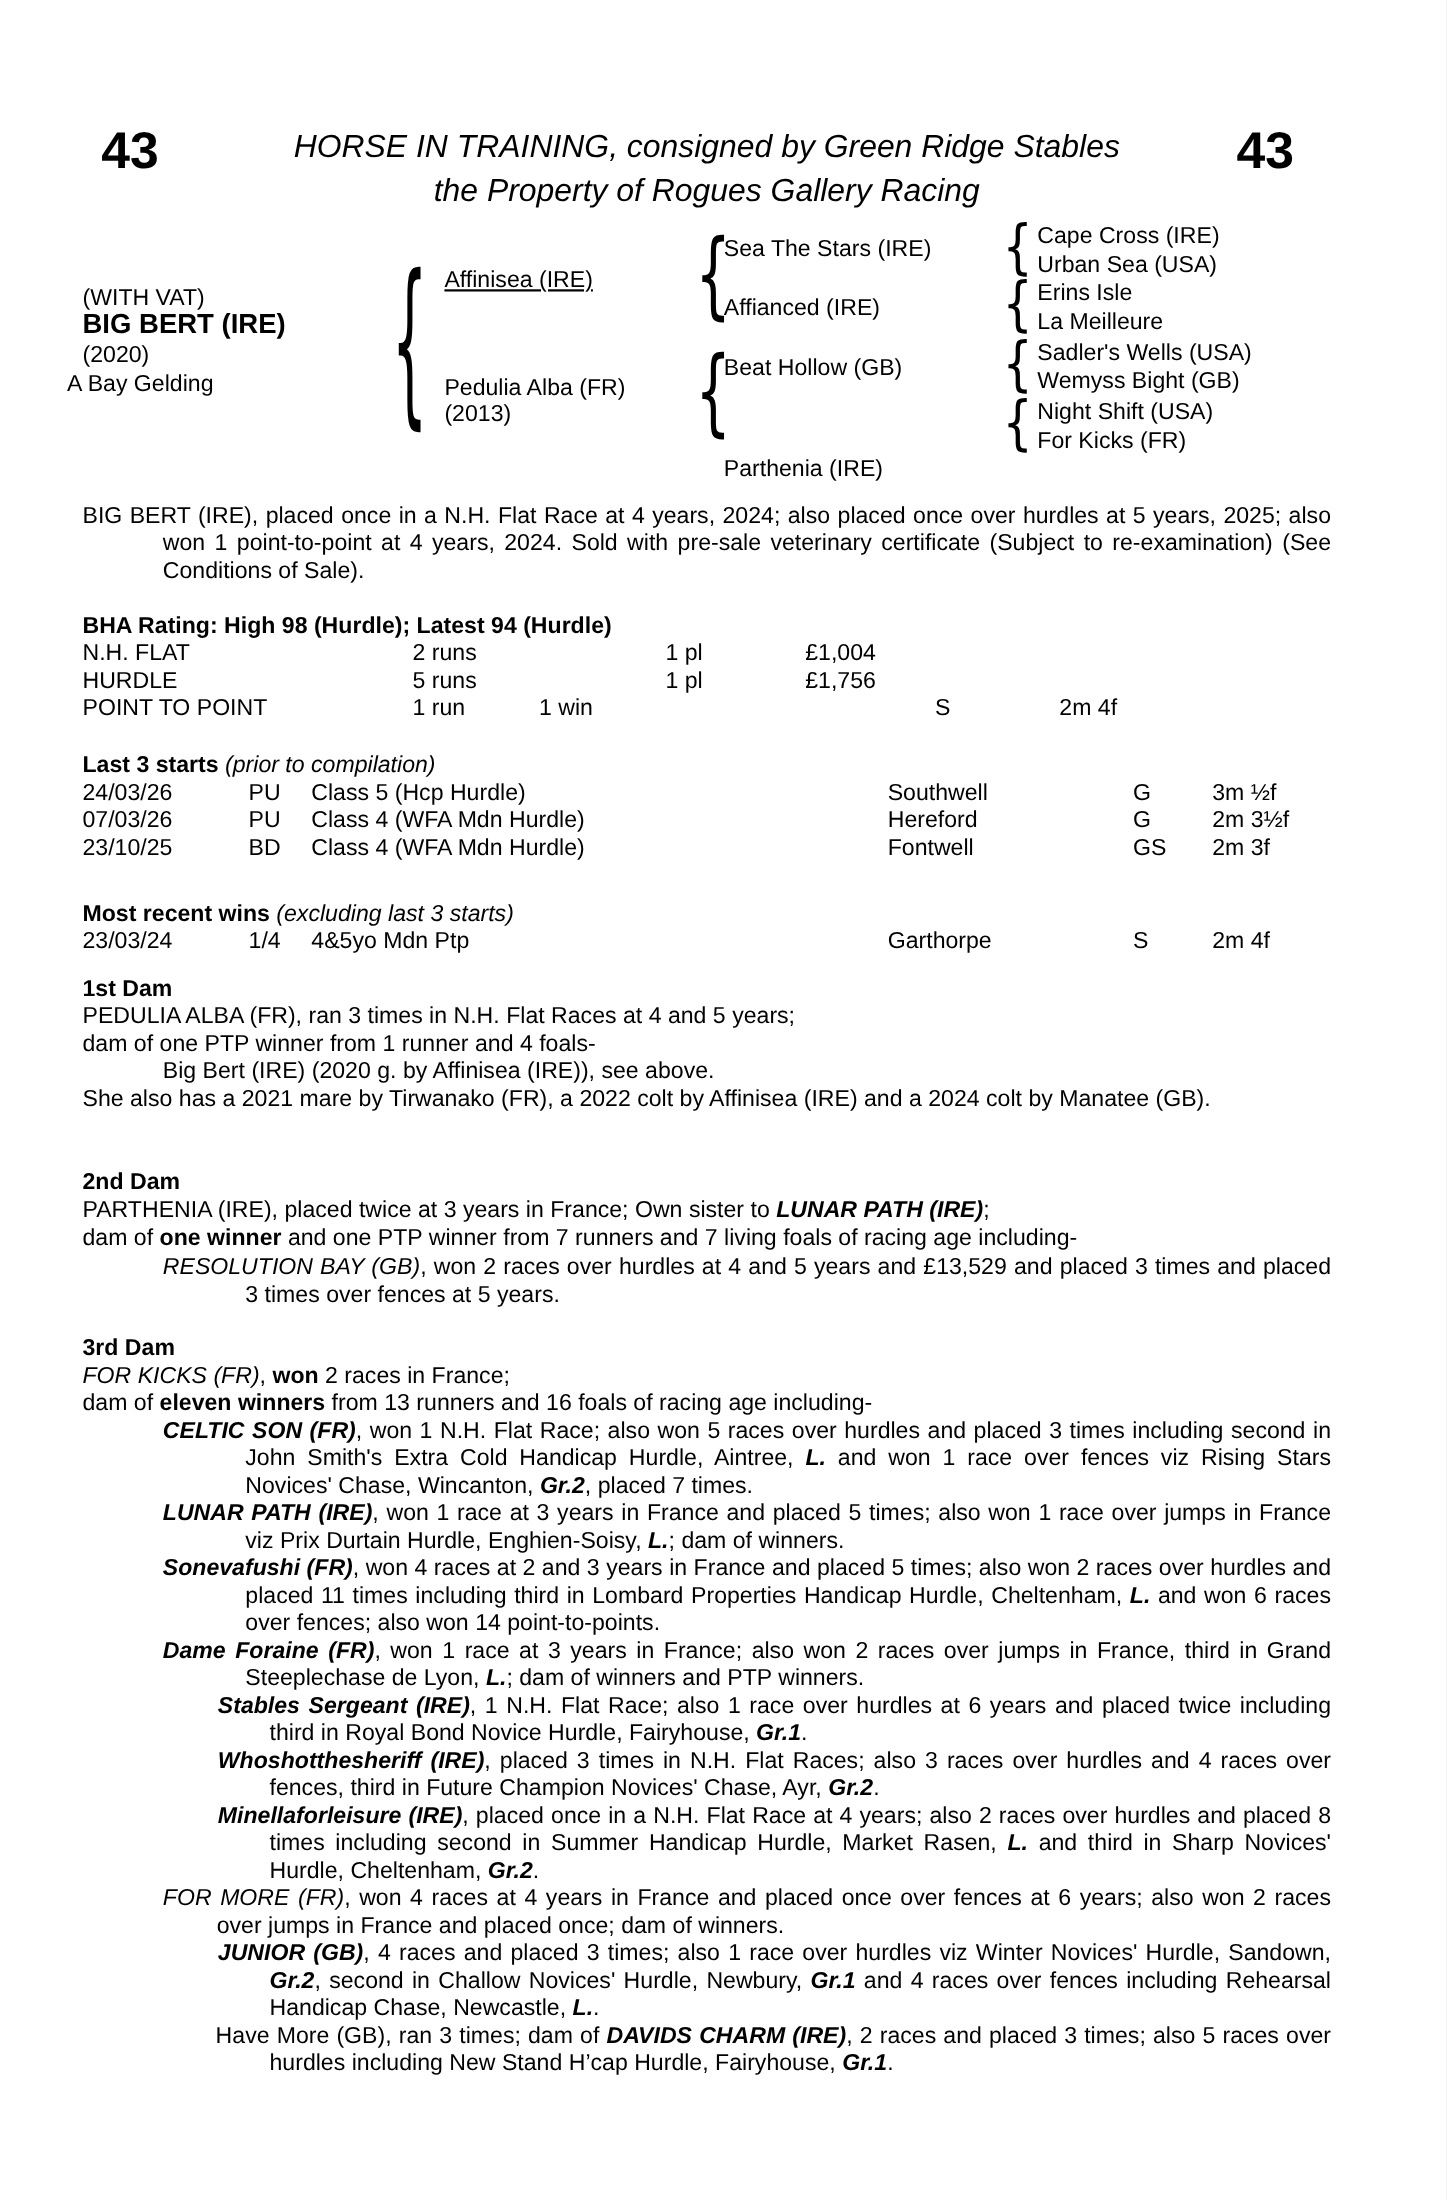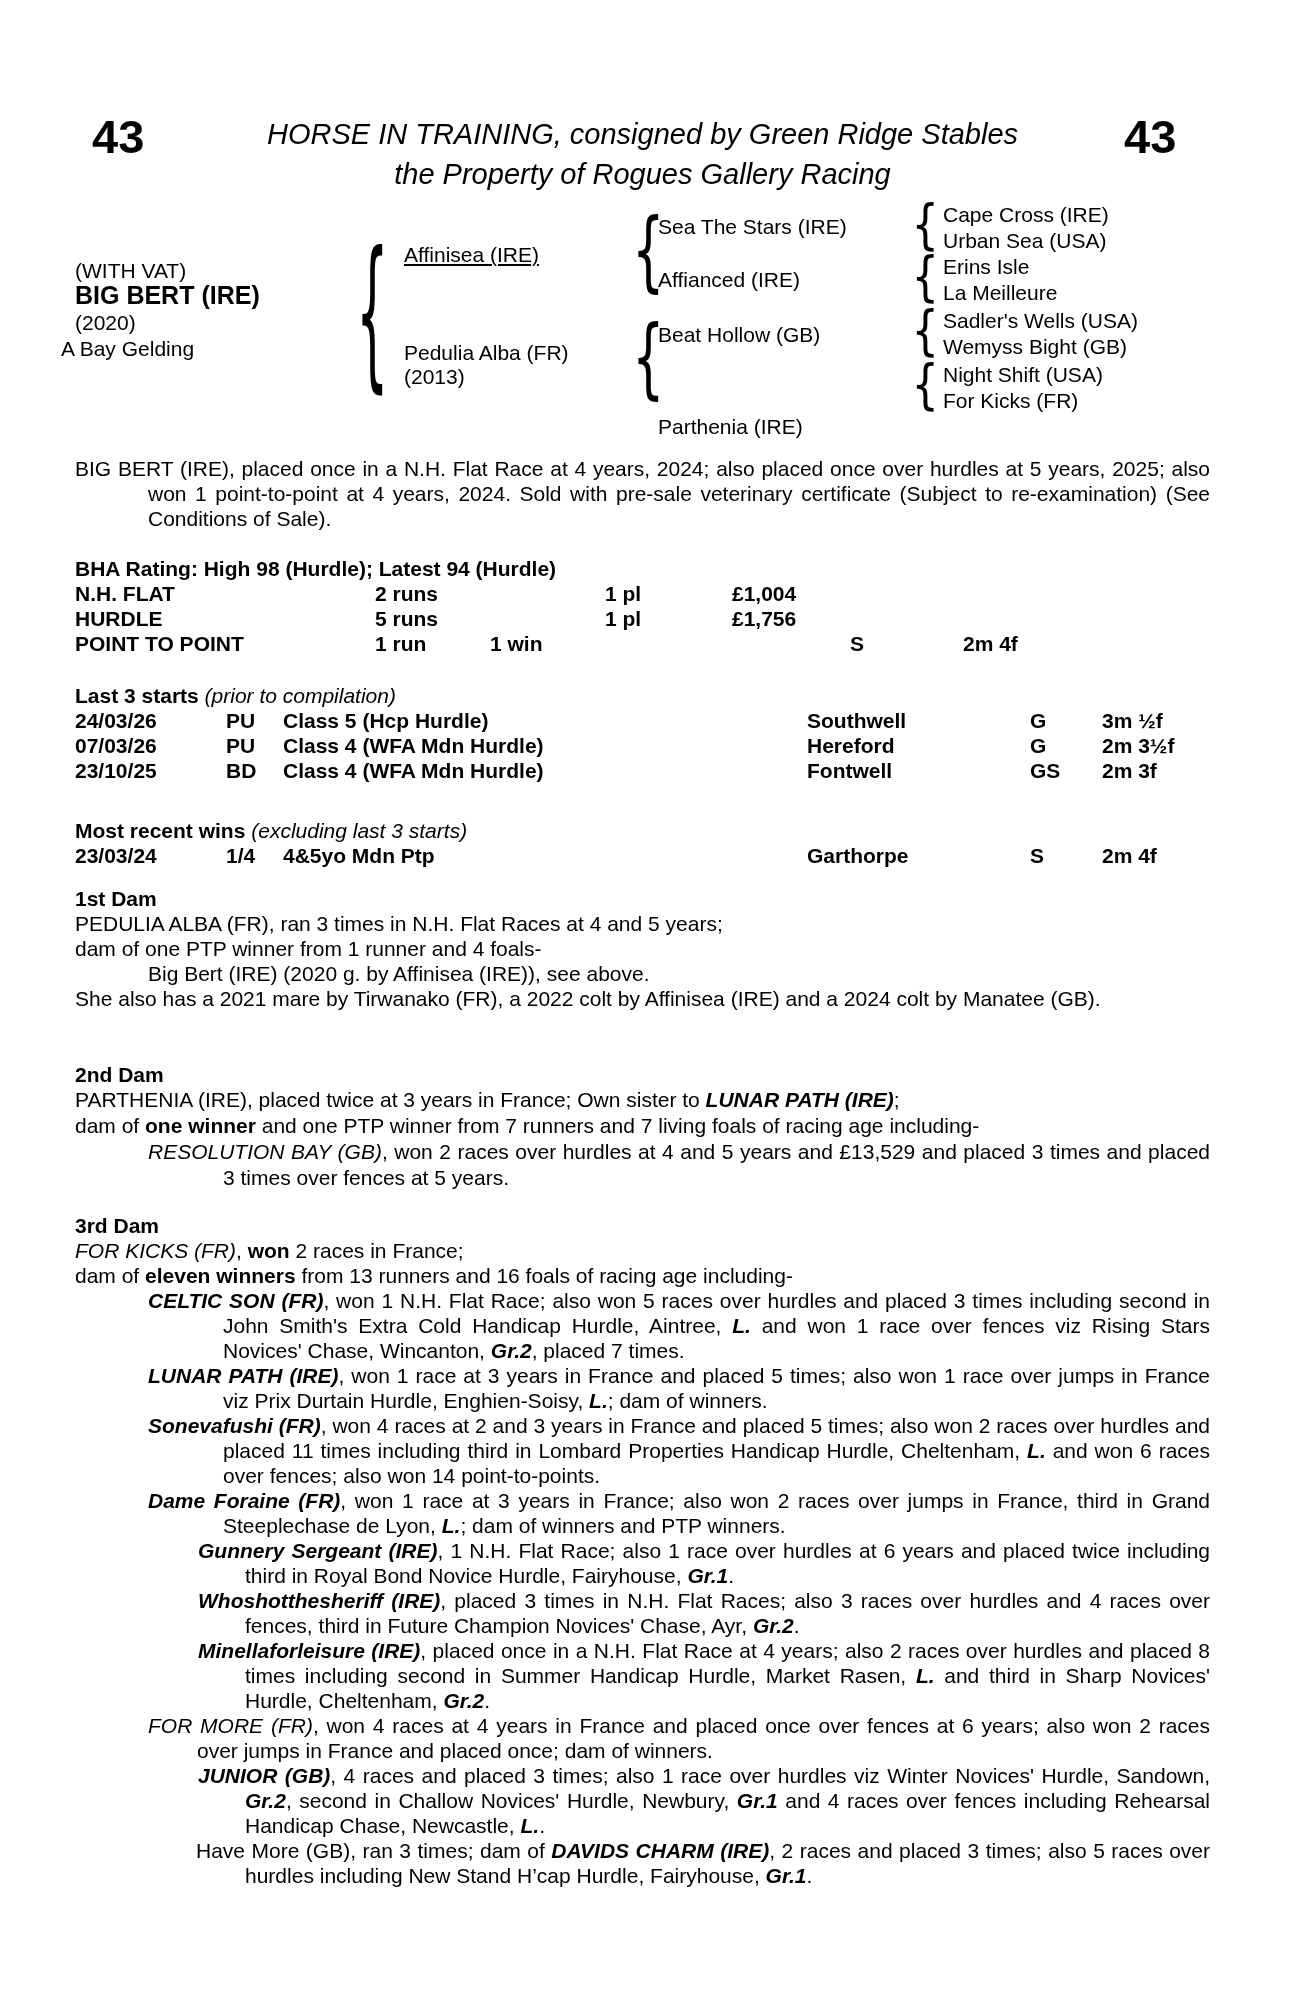--- a/index.html
+++ b/index.html
@@ -31,21 +31,21 @@
     position:absolute;
     font-family:"DejaVu Sans", sans-serif;
     font-weight:normal;line-height:1;
     transform-origin:center center;
   }
   
   .content{position:absolute;left:75px;width:1135px;}
   .para{margin:0;text-align:justify;}
   .line{height:25px;white-space:nowrap;}
   .trow{position:relative;height:25px;}
-  .trow span{position:absolute;top:0;white-space:nowrap;font-weight:bold;}
+  .trow span{position:absolute;top:0;white-space:nowrap;}
   .col-cat{left:0;}   .col-runs{left:300px;} .col-wins{left:415px;}
   .col-pl{left:530px;} .col-money{left:657px;} .col-sgoing{left:775px;} .col-sdist{left:888px;}
   .col-date{left:0;}  .col-res{left:151px;}  .col-race{left:208px;}
   .col-course{left:732px;} .col-g{left:955px;} .col-d{left:1027px;}
   
   .ind-flush{padding-left:0;text-indent:0;}
   .ind-hang{padding-left:73px;text-indent:-73px;}
   .ind-sub1{padding-left:73px;text-indent:0;}
   .ind-sub1hang{padding-left:148px;text-indent:-75px;}
   .ind-sub2hang{padding-left:170px;text-indent:-47px;}
@@ -184,21 +184,21 @@
   </div>
 
   <div class="content" style="top:1213px;">
     <div class="line b">3rd Dam</div>
     <p class="para ind-flush"><span class="s-i">FOR KICKS (FR)</span><span class="s-n">, </span><span class="s-b">won</span><span class="s-n"> 2 races in France;</span></p>
     <p class="para ind-flush"><span class="s-n">dam of </span><span class="s-b">eleven winners</span><span class="s-n"> from 13 runners and 16 foals of racing age including-</span></p>
     <p class="para ind-sub1hang"><span class="s-bi">CELTIC SON (FR)</span><span class="s-n">, won 1 N.H. Flat Race; also won 5 races over hurdles and placed 3 times including second in John Smith's Extra Cold Handicap Hurdle, Aintree, </span><span class="s-bi">L.</span><span class="s-n"> and won 1 race over fences viz Rising Stars Novices' Chase, Wincanton, </span><span class="s-bi">Gr.2</span><span class="s-n">, placed 7 times.</span></p>
     <p class="para ind-sub1hang"><span class="s-bi">LUNAR PATH (IRE)</span><span class="s-n">, won 1 race at 3 years in France and placed 5 times; also won 1 race over jumps in France viz Prix Durtain Hurdle, Enghien-Soisy, </span><span class="s-bi">L.</span><span class="s-n">; dam of winners.</span></p>
     <p class="para ind-sub1hang"><span class="s-bi">Sonevafushi (FR)</span><span class="s-n">, won 4 races at 2 and 3 years in France and placed 5 times; also won 2 races over hurdles and placed 11 times including third in Lombard Properties Handicap Hurdle, Cheltenham, </span><span class="s-bi">L.</span><span class="s-n"> and won 6 races over fences; also won 14 point-to-points.</span></p>
     <p class="para ind-sub1hang"><span class="s-bi">Dame Foraine (FR)</span><span class="s-n">, won 1 race at 3 years in France; also won 2 races over jumps in France, third in Grand Steeplechase de Lyon, </span><span class="s-bi">L.</span><span class="s-n">; dam of winners and PTP winners.</span></p>
-    <p class="para ind-sub2hang"><span class="s-bi">Gunnery Sergeant (IRE)</span><span class="s-n">, 1 N.H. Flat Race; also 1 race over hurdles at 6 years and placed twice including third in Royal Bond Novice Hurdle, Fairyhouse, </span><span class="s-bi">Gr.1</span><span class="s-n">.</span></p>
+    <p class="para ind-sub2hang"><span class="s-bi">Stables Sergeant (IRE)</span><span class="s-n">, 1 N.H. Flat Race; also 1 race over hurdles at 6 years and placed twice including third in Royal Bond Novice Hurdle, Fairyhouse, </span><span class="s-bi">Gr.1</span><span class="s-n">.</span></p>
     <p class="para ind-sub2hang"><span class="s-bi">Whoshotthesheriff (IRE)</span><span class="s-n">, placed 3 times in N.H. Flat Races; also 3 races over hurdles and 4 races over fences, third in Future Champion Novices' Chase, Ayr, </span><span class="s-bi">Gr.2</span><span class="s-n">.</span></p>
     <p class="para ind-sub2hang"><span class="s-bi">Minellaforleisure (IRE)</span><span class="s-n">, placed once in a N.H. Flat Race at 4 years; also 2 races over hurdles and placed 8 times including second in Summer Handicap Hurdle, Market Rasen, </span><span class="s-bi">L.</span><span class="s-n"> and third in Sharp Novices' Hurdle, Cheltenham, </span><span class="s-bi">Gr.2</span><span class="s-n">.</span></p>
     <p class="para ind-formore"><span class="s-i">FOR MORE (FR)</span><span class="s-n">, won 4 races at 4 years in France and placed once over fences at 6 years; also won 2 races over jumps in France and placed once; dam of winners.</span></p>
     <p class="para ind-sub2hang"><span class="s-bi">JUNIOR (GB)</span><span class="s-n">, 4 races and placed 3 times; also 1 race over hurdles viz Winter Novices' Hurdle, Sandown, </span><span class="s-bi">Gr.2</span><span class="s-n">, second in Challow Novices' Hurdle, Newbury, </span><span class="s-bi">Gr.1</span><span class="s-n"> and 4 races over fences including Rehearsal Handicap Chase, Newcastle, </span><span class="s-bi">L.</span><span class="s-n">.</span></p>
     <p class="para ind-havemore"><span class="s-n">Have More (GB), ran 3 times; dam of </span><span class="s-bi">DAVIDS CHARM (IRE)</span><span class="s-n">, 2 races and placed 3 times; also 5 races over hurdles including New Stand H’cap Hurdle, Fairyhouse, </span><span class="s-bi">Gr.1</span><span class="s-n">.</span></p>
   </div>
 
 </div>
 
 </body></html>

